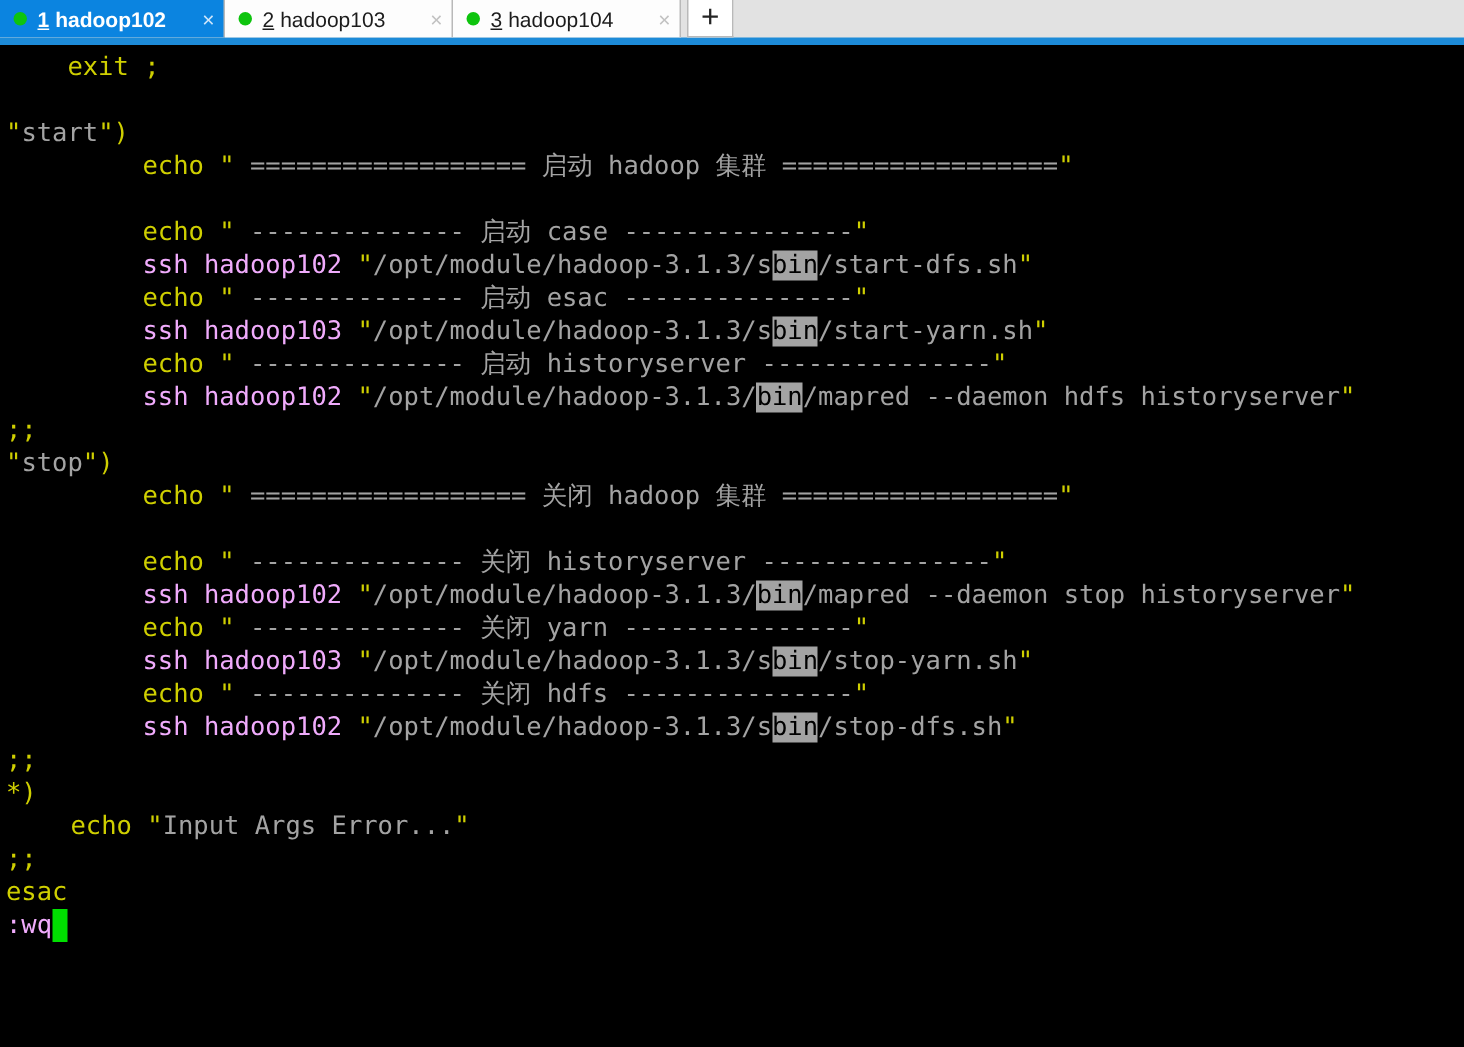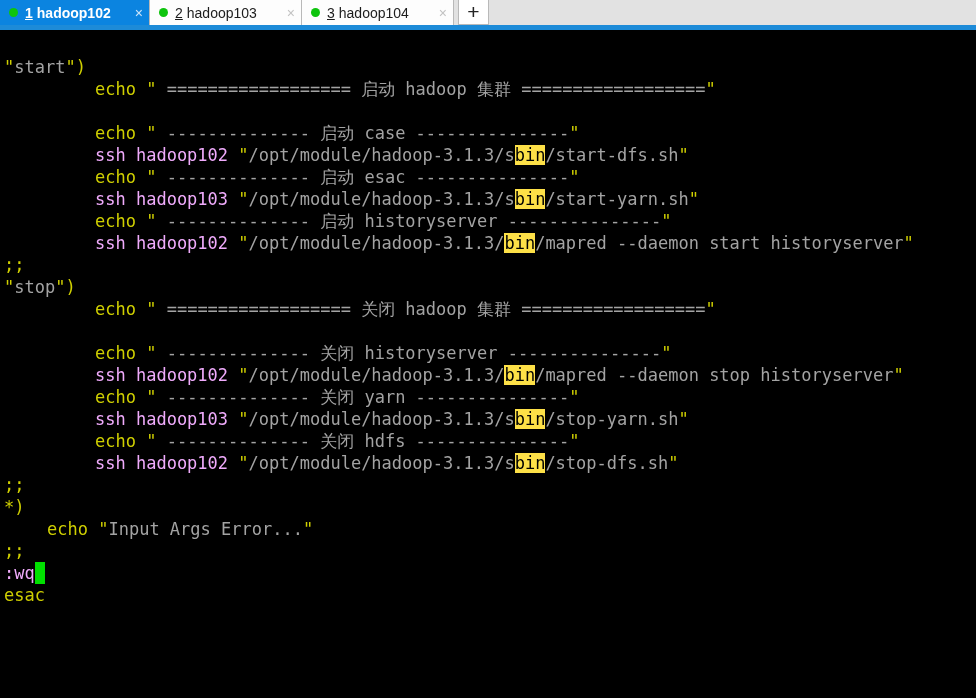--- a/index.html
+++ b/index.html
@@ -104,21 +104,21 @@
     font-size: 17px;
     white-space: pre;
     padding-left: 4px;
     letter-spacing: 0px;
   }
   .kw      { color: #cfcf00; }   
   .str     { color: #a3a3a3; }   
   .quote   { color: #cfcf00; }   
   .var     { color: #cc00cc; }   
   .plain   { color: #f0abfc; }   
-  .hl      { background: #fde047; color: #000000; }  
+  .hl      { background: #a3a3a3; color: #000000; }  
   .cursor  { background: #00e000; color: #00e000; display:inline-block; width: 10px; }
 </style>
 </head>
 <body>
 
 <div id="tabbar">
 
   <div class="tab active">
     <span class="tab-dot"></span>
     <span class="tab-num">1</span>
@@ -139,20 +139,21 @@
     <span class="tab-title">hadoop104</span>
     <span class="tab-close">×</span>
   </div>
 
   <div id="newtab">+</div>
   <div id="tabbar-filler"></div>
 </div>
 
 <div id="terminal">
 
+  <div class="line"><span class="kw">    exit ;</span></div>
 
 
   <div class="line"><span></span></div>
 
 
   <div class="line"><span class="quote">"</span><span class="str">start</span><span class="quote">"</span><span class="kw">)</span></div>
 
   <div class="line" style="padding-left:95px"><span class="kw">echo </span><span class="quote">"</span><span class="str"> ================== 启动 hadoop 集群 ==================</span><span class="quote">"</span></div>
 
   <div class="line"><span></span></div>
@@ -160,21 +161,21 @@
   <div class="line" style="padding-left:95px"><span class="kw">echo </span><span class="quote">"</span><span class="str"> -------------- 启动 case ---------------</span><span class="quote">"</span></div>
 
   <div class="line" style="padding-left:95px"><span class="plain">ssh hadoop102 </span><span class="quote">"</span><span class="str">/opt/module/hadoop-3.1.3/s</span><span class="hl">bin</span><span class="str">/start-dfs.sh</span><span class="quote">"</span></div>
 
   <div class="line" style="padding-left:95px"><span class="kw">echo </span><span class="quote">"</span><span class="str"> -------------- 启动 esac ---------------</span><span class="quote">"</span></div>
 
   <div class="line" style="padding-left:95px"><span class="plain">ssh hadoop103 </span><span class="quote">"</span><span class="str">/opt/module/hadoop-3.1.3/s</span><span class="hl">bin</span><span class="str">/start-yarn.sh</span><span class="quote">"</span></div>
 
   <div class="line" style="padding-left:95px"><span class="kw">echo </span><span class="quote">"</span><span class="str"> -------------- 启动 historyserver ---------------</span><span class="quote">"</span></div>
 
-  <div class="line" style="padding-left:95px"><span class="plain">ssh hadoop102 </span><span class="quote">"</span><span class="str">/opt/module/hadoop-3.1.3/</span><span class="hl">bin</span><span class="str">/mapred --daemon start historyserver</span><span class="quote">"</span></div>
+  <div class="line" style="padding-left:95px"><span class="plain">ssh hadoop102 </span><span class="quote">"</span><span class="str">/opt/module/hadoop-3.1.3/</span><span class="hl">bin</span><span class="str">/mapred --daemon hdfs historyserver</span><span class="quote">"</span></div>
 
   <div class="line"><span class="kw">;;</span></div>
 
   <div class="line"><span class="quote">"</span><span class="str">stop</span><span class="quote">"</span><span class="kw">)</span></div>
 
   <div class="line" style="padding-left:95px"><span class="kw">echo </span><span class="quote">"</span><span class="str"> ================== 关闭 hadoop 集群 ==================</span><span class="quote">"</span></div>
 
   <div class="line"><span></span></div>
 
   <div class="line" style="padding-left:95px"><span class="kw">echo </span><span class="quote">"</span><span class="str"> -------------- 关闭 historyserver ---------------</span><span class="quote">"</span></div>
@@ -190,17 +191,17 @@
   <div class="line" style="padding-left:95px"><span class="plain">ssh hadoop102 </span><span class="quote">"</span><span class="str">/opt/module/hadoop-3.1.3/s</span><span class="hl">bin</span><span class="str">/stop-dfs.sh</span><span class="quote">"</span></div>
 
   <div class="line"><span class="kw">;;</span></div>
 
   <div class="line"><span class="kw">*)</span></div>
 
   <div class="line" style="padding-left:47px"><span class="kw">echo </span><span class="quote">"</span><span class="str">Input Args Error...</span><span class="quote">"</span></div>
 
   <div class="line"><span class="kw">;;</span></div>
 
+  <div class="line"><span class="kw">esac</span></div>
+
   <div class="line"><span class="plain">:wq</span><span class="cursor">&nbsp;</span></div>
 
-  <div class="line"><span class="kw">esac</span></div>
-
 </div>
 
 </body></html>

